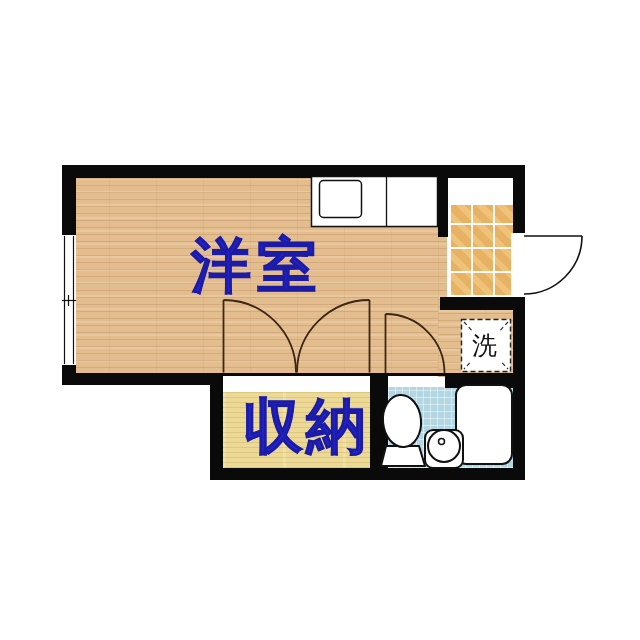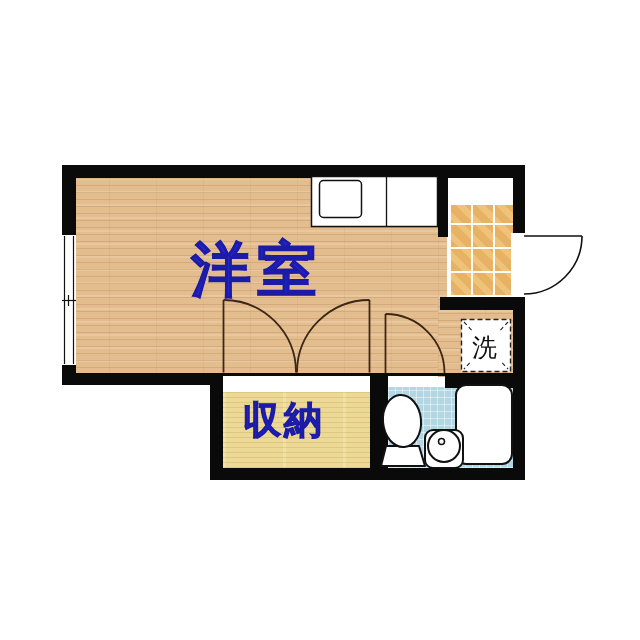--- a/index.html
+++ b/index.html
@@ -1,18 +1,18 @@
 <!DOCTYPE html>
 <html><head>
 <meta charset="utf-8">
 <style>
   html,body{margin:0;padding:0;background:#fff;}
   #canvas{
     position:relative;width:640px;height:640px;background:#ffffff;overflow:hidden;
-    font-family:Liberation Serif, serif;
+    font-family:Liberation Mono, monospace;
   }
   .abs{position:absolute;}
   
   .floor-wood{
     background-color:#e4bd8f;
     background-image:
       repeating-linear-gradient(0deg, rgba(166,123,76,.28) 0 1px, rgba(255,255,255,0) 1px 7px),
       repeating-linear-gradient(90deg, rgba(166,123,76,.10) 0 1px, rgba(255,255,255,0) 1px 47px),
       repeating-linear-gradient(0deg, rgba(255,245,230,.18) 0 2px, rgba(255,255,255,0) 2px 13px);
   }
@@ -39,21 +39,21 @@
   .grayline{background:#9b9b9b;}
   .white{background:#ffffff;}
   
   .wall{background:#0a0a0a;}
   
   .room-label{
     position:absolute;line-height:1;font-weight:bold;white-space:nowrap;
     color:#2323cf;-webkit-text-stroke:1px #1b1ba6;
   }
   #label-main{left:191px;top:240px;font-size:60px;letter-spacing:6px;}
-  #label-closet{left:243px;top:401px;font-size:38px;letter-spacing:3px;text-align:center;}
+  #label-closet{left:243px;top:401px;font-size:60px;letter-spacing:3px;text-align:center;}
   #label-washer{
     left:470px;top:334px;font-size:25px;font-weight:500;color:#111;
     -webkit-text-stroke:0;background:#fff;padding:1px 2px;letter-spacing:0;
   }
   svg{position:absolute;left:0;top:0;}
 </style>
 </head>
 <body>
 
 <div id="canvas">

